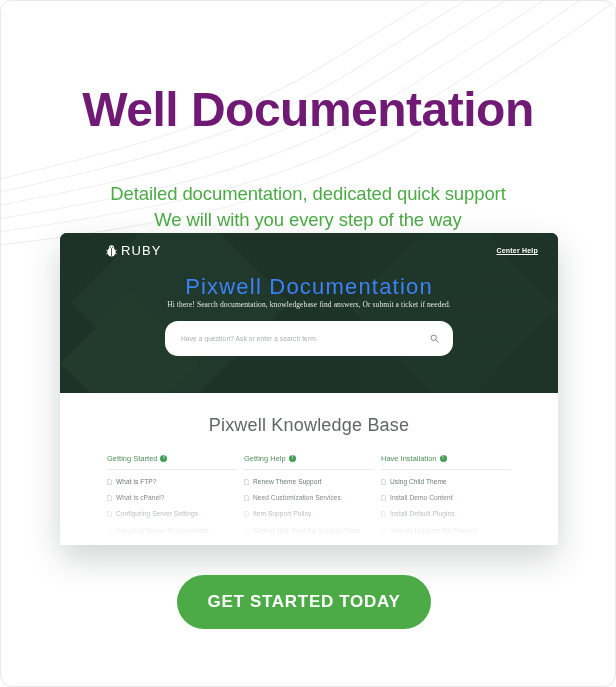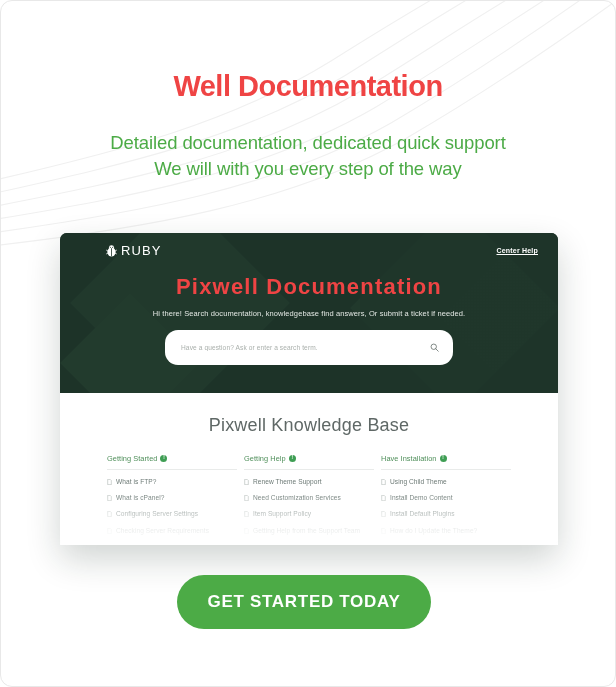--- a/index.html
+++ b/index.html
@@ -34,29 +34,29 @@
   }
 
   
   .hero-text {
     position: relative;
     z-index: 2;
     text-align: center;
     padding-top: 64px;
   }
   .hero-title {
-    font-size: 29px;
+    font-size: 48px;
     font-weight: bold;
     letter-spacing: -0.5px;
-    color: #ef4444;
-    margin: 4px;
+    color: #701a75;
+    margin: 16px;
     line-height: 1.2;
   }
   .hero-sub {
-    margin-top: 26px;
+    margin-top: 42px;
     font-size: 18.5px;
     color: #4cab46;
     line-height: 1.42;
     letter-spacing: -0.1px;
   }
   .hero-sub div { white-space: nowrap; }
 
   
   .mock {
     position: absolute;
@@ -119,31 +119,31 @@
     letter-spacing: 0.2px;
   }
 
   .mock-hero-body {
     position: relative;
     z-index: 2;
     text-align: center;
     padding-top: 16px;
   }
   .mock-h1 {
-    color: #ef4444;
+    color: #3b82f6;
     font-size: 22px;
-    font-weight: 700;
+    font-weight: 400;
     letter-spacing: 1.2px;
     margin: 0;
   }
   .mock-lead {
     color: #e2e7e3;
     font-size: 7.5px;
-    margin-top: 9px;
     letter-spacing: 0.1px;
+    font-family: Liberation Serif, serif;
   }
   .search-wrap {
     margin: 12px auto 0;
     width: 288px;
     height: 35px;
     background: #ffffff;
     border-radius: 13px;
     display: flex;
     align-items: center;
     padding: 0 14px;

